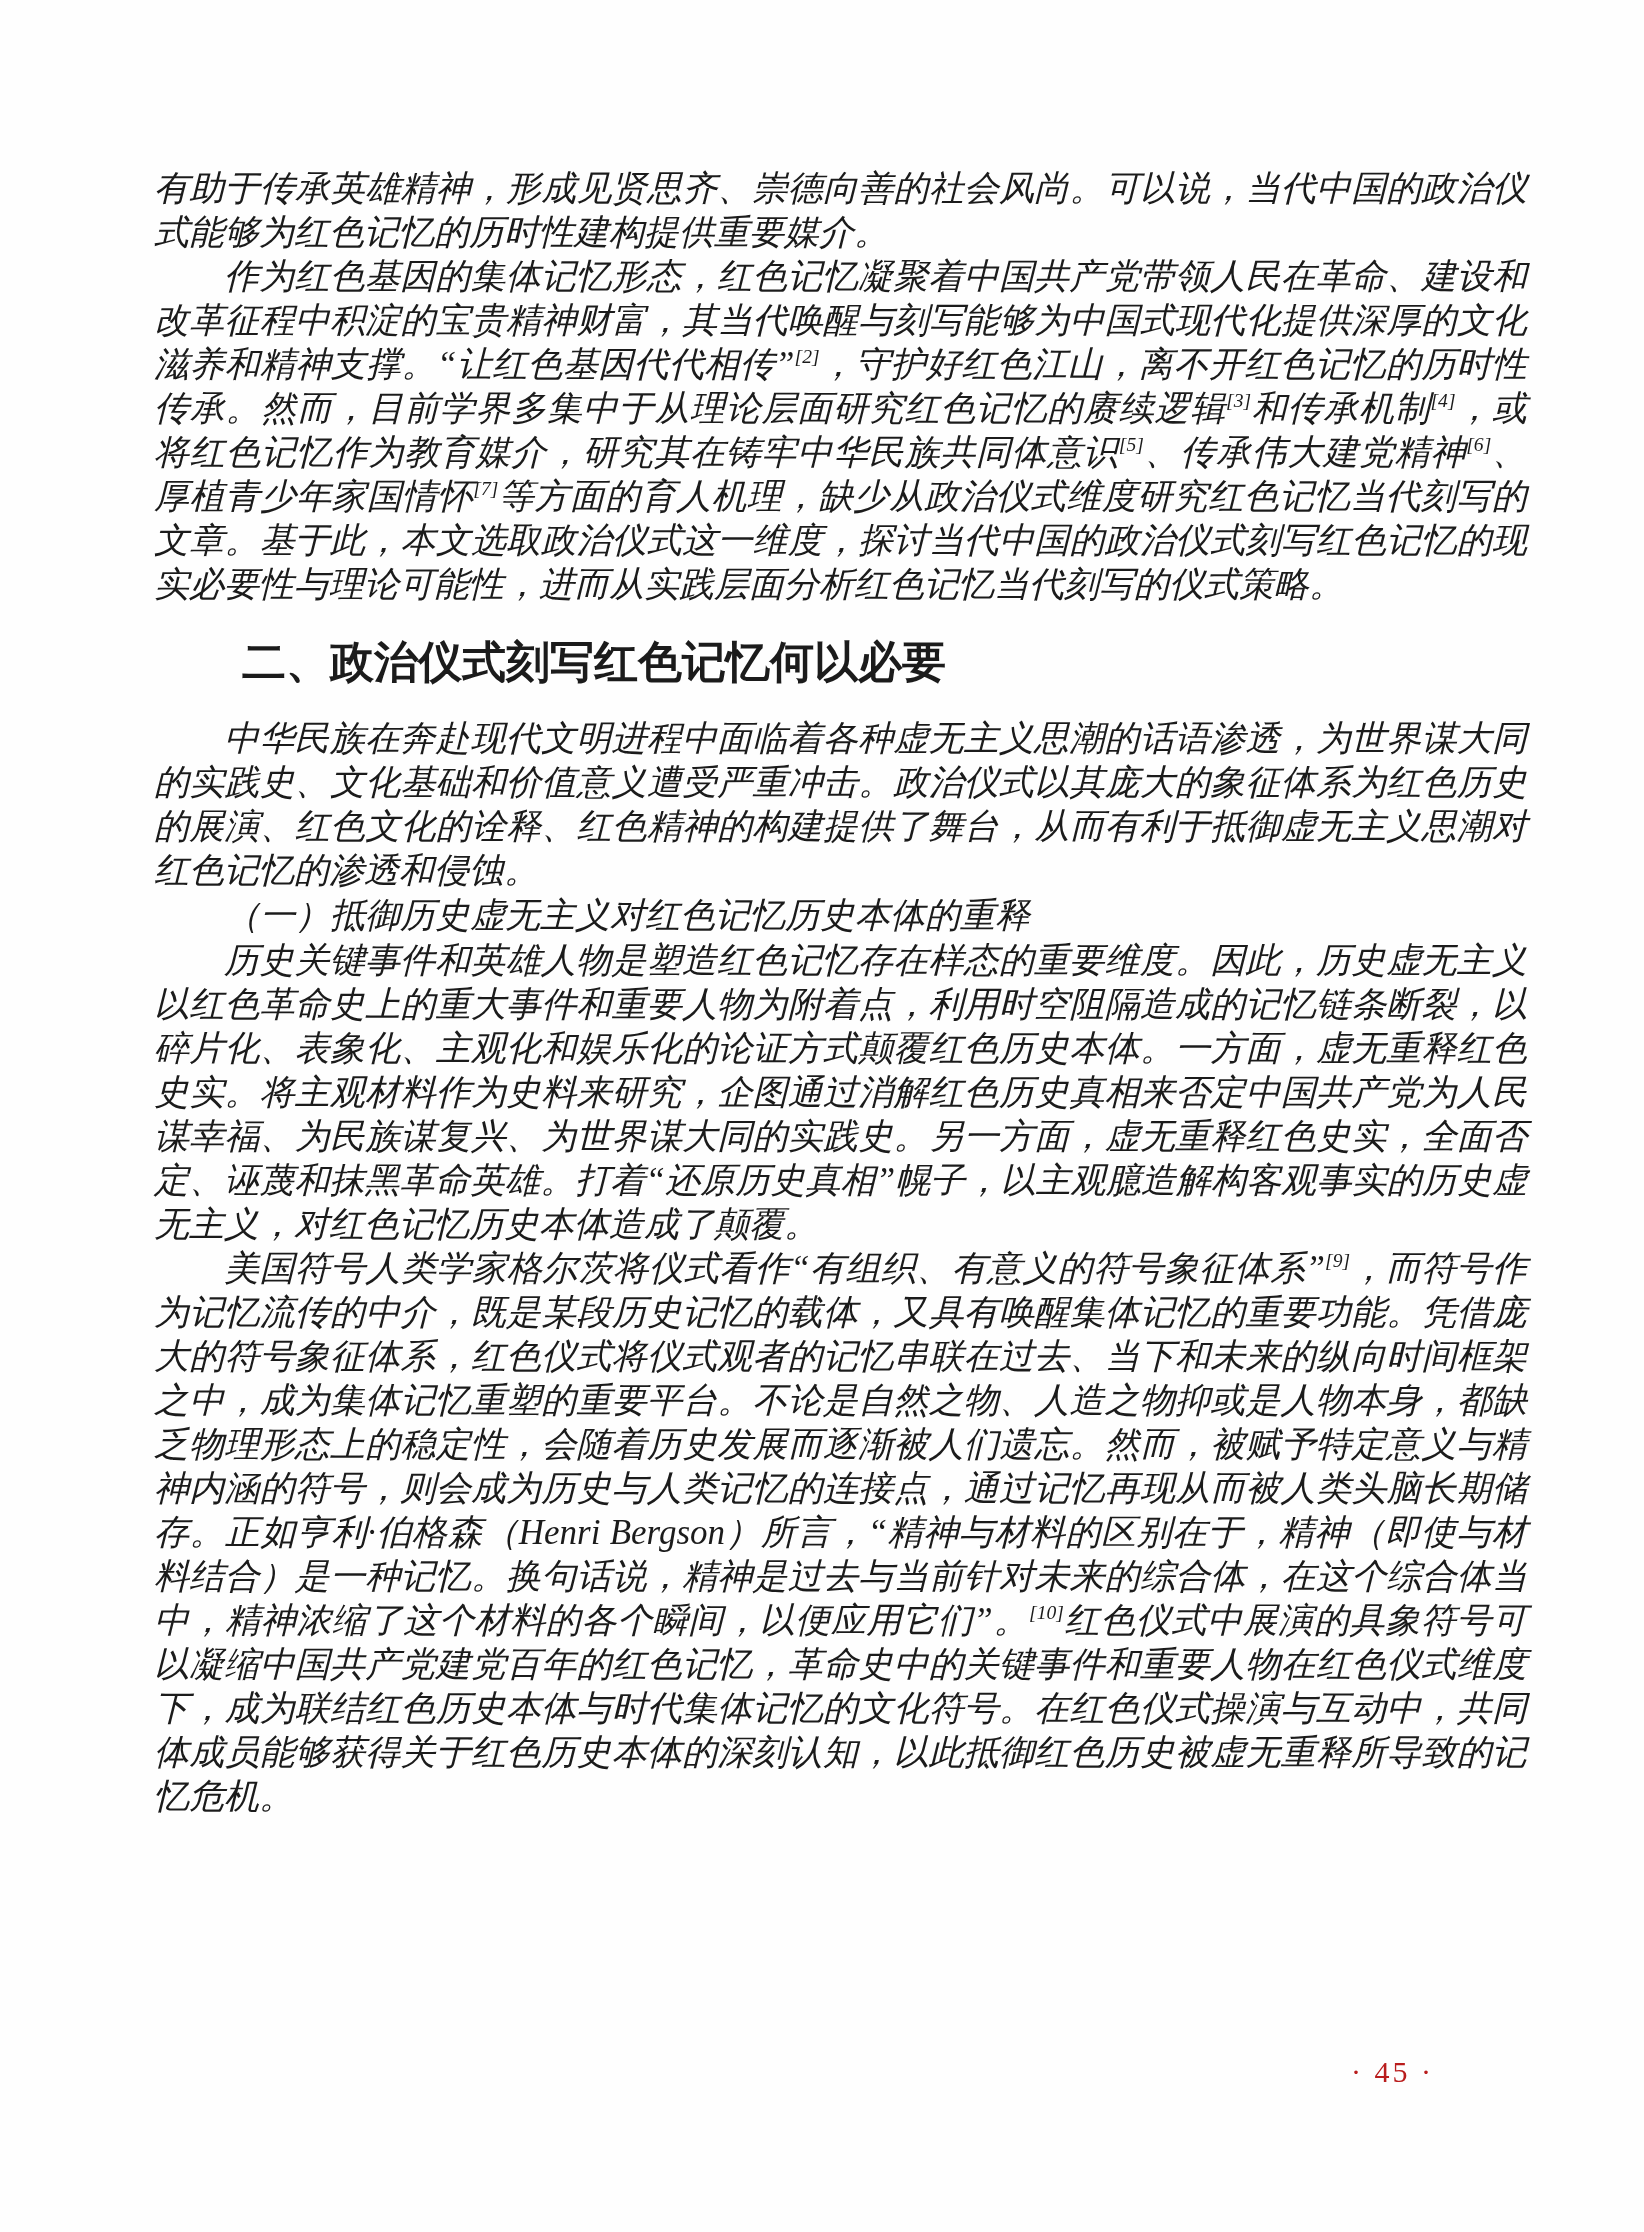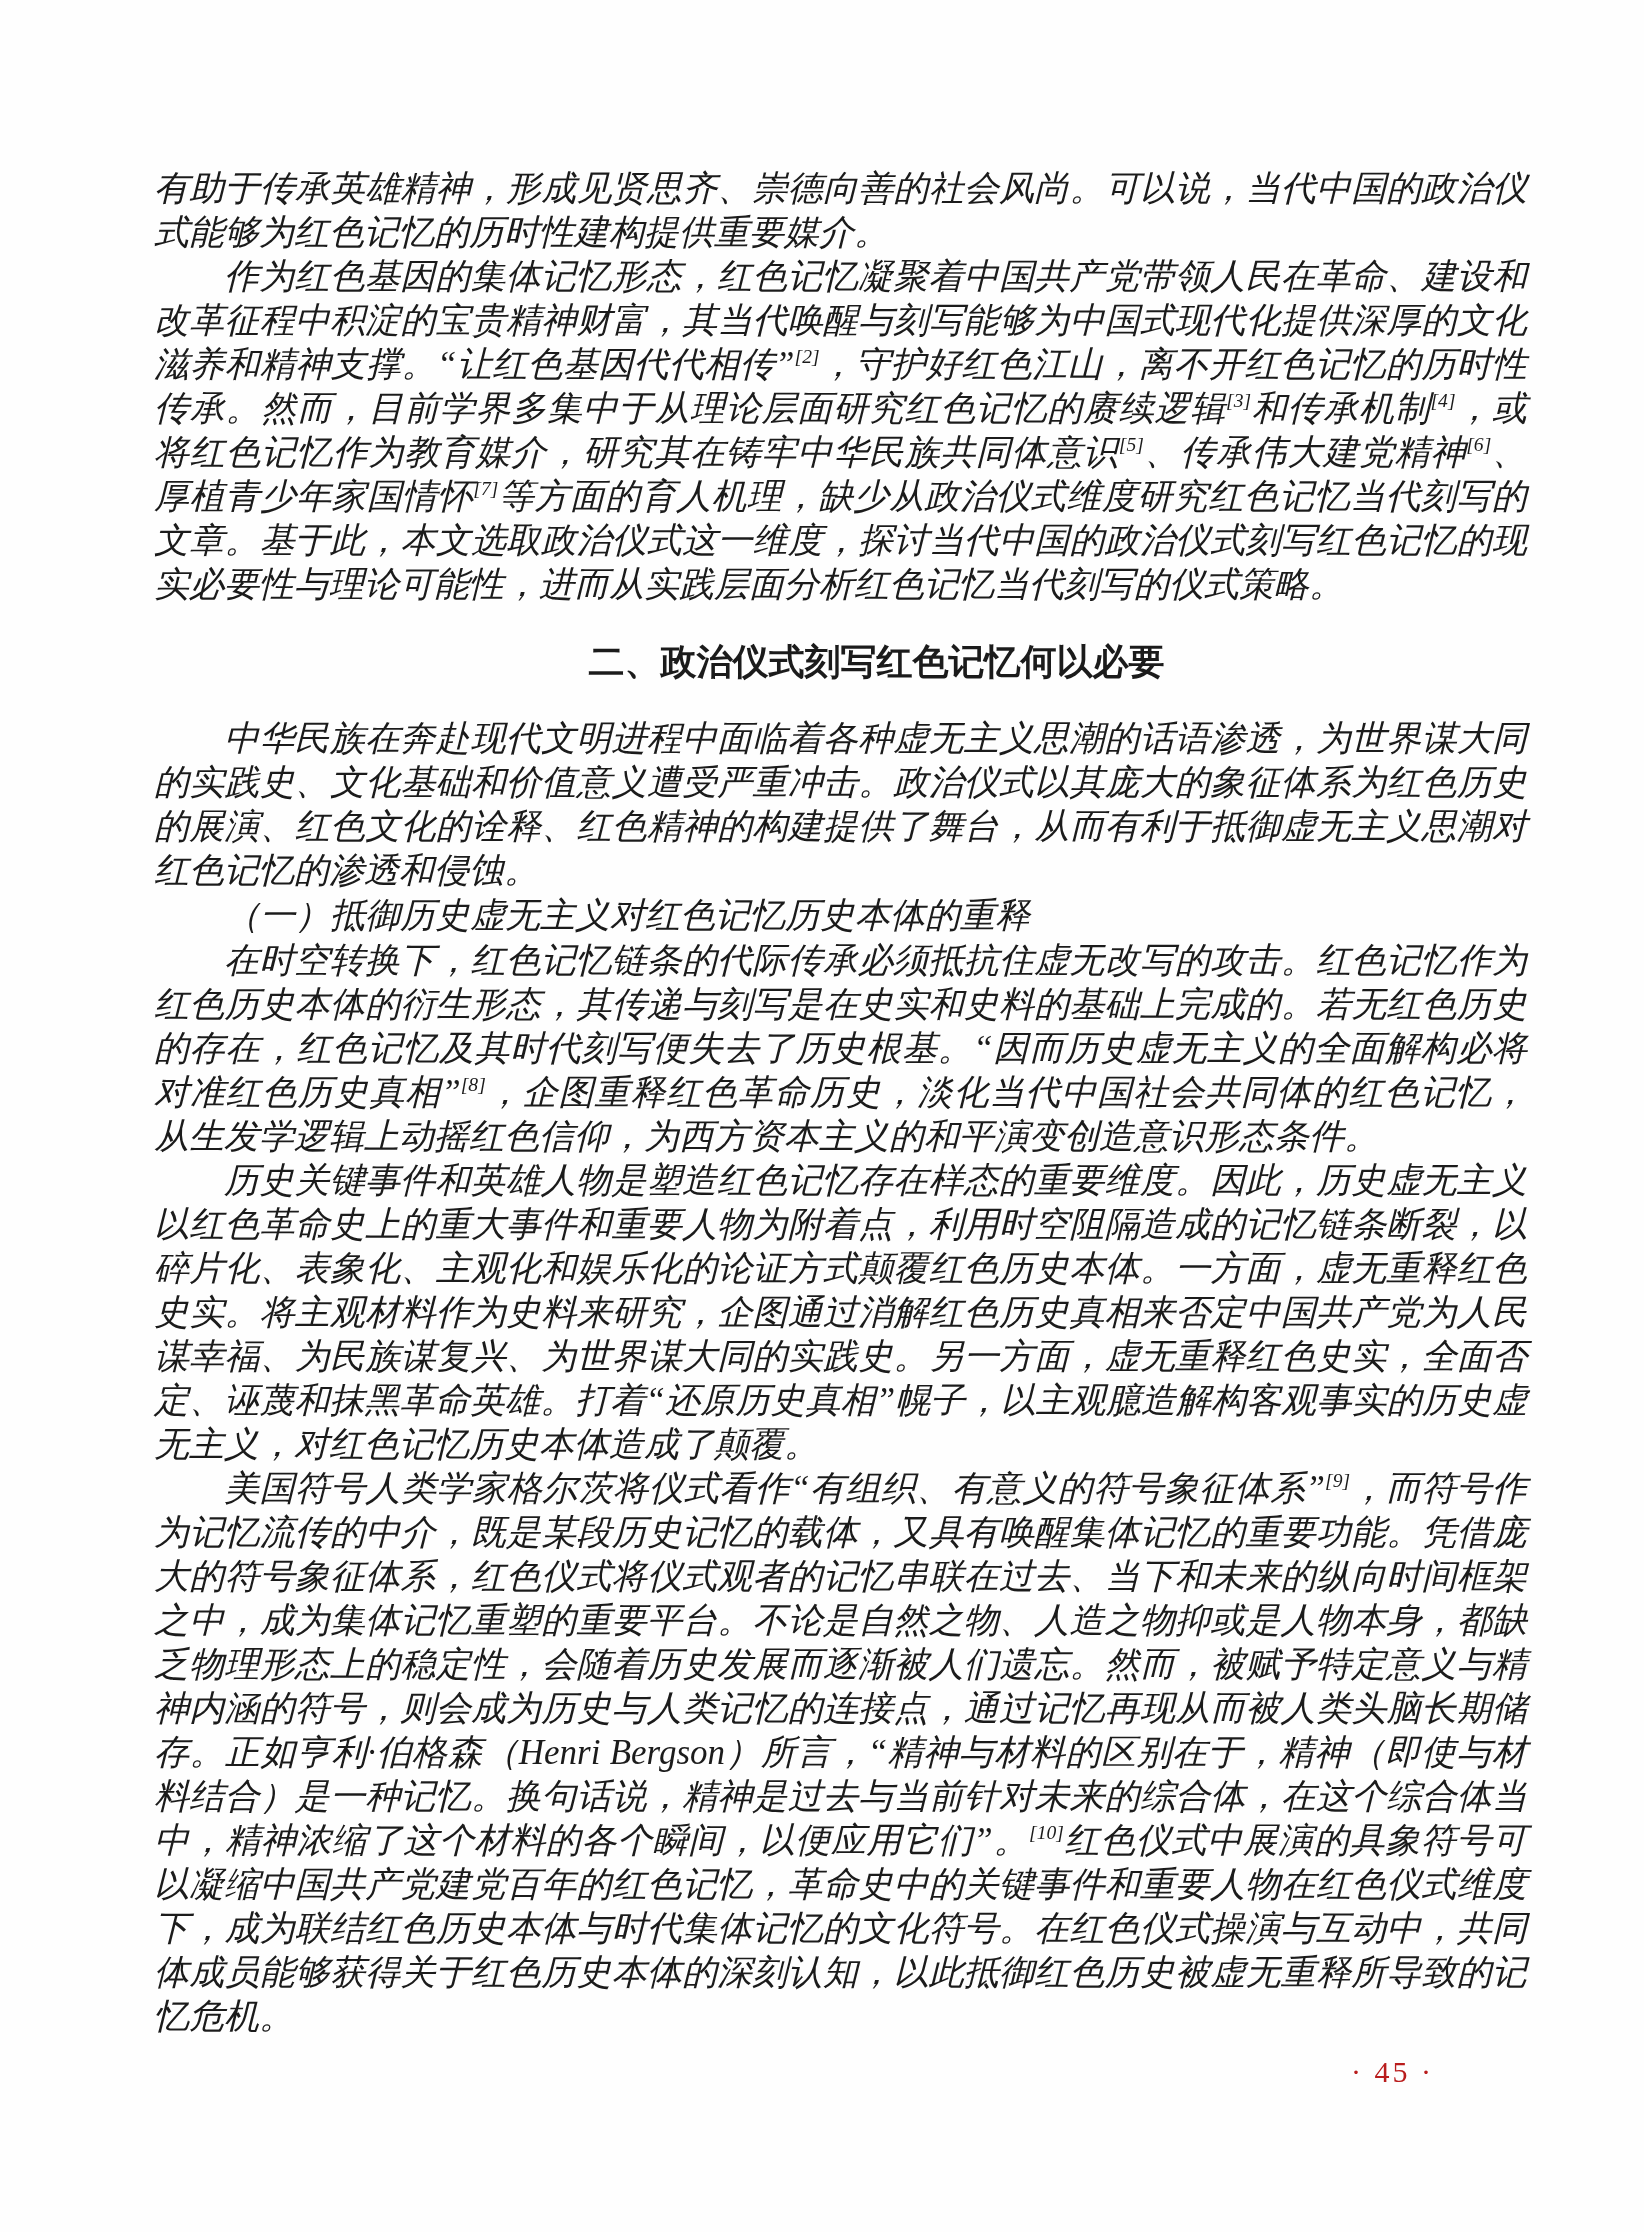--- a/index.html
+++ b/index.html
@@ -30,25 +30,25 @@
     margin: 0;
     text-indent: 2em;
     font-style: italic;
   }
   .no-indent {
     text-indent: 0;
   }
   .section-heading {
     font-family: "Liberation Sans", "DejaVu Sans", sans-serif;
     font-weight: 700;
-    font-size: 36px;
+    font-size: 44px;
     line-height: 44px;
     margin: 33px 0 33px 0;
     text-indent: 2em;
-    text-align: center;
+    text-align: left;
   }
   .subsection-heading {
     margin: 1px;
     text-indent: 2em;
   }
   sup.ref {
     font-size: 0.56em;
     line-height: 0;
     vertical-align: super;
     letter-spacing: 0;
@@ -66,21 +66,20 @@
 </head>
 <body>
 
 <div class="page">
   <main class="article-body">
     <p class="para no-indent">有助于传承英雄精神，形成见贤思齐、崇德向善的社会风尚。可以说，当代中国的政治仪式能够为红色记忆的历时性建构提供重要媒介。</p>
     <p class="para">作为红色基因的集体记忆形态，红色记忆凝聚着中国共产党带领人民在革命、建设和改革征程中积淀的宝贵精神财富，其当代唤醒与刻写能够为中国式现代化提供深厚的文化滋养和精神支撑。“让红色基因代代相传”<sup class="ref">[2]</sup>，守护好红色江山，离不开红色记忆的历时性传承。然而，目前学界多集中于从理论层面研究红色记忆的赓续逻辑<sup class="ref">[3]</sup>和传承机制<sup class="ref">[4]</sup>，或将红色记忆作为教育媒介，研究其在铸牢中华民族共同体意识<sup class="ref">[5]</sup>、传承伟大建党精神<sup class="ref">[6]</sup>、厚植青少年家国情怀<sup class="ref">[7]</sup>等方面的育人机理，缺少从政治仪式维度研究红色记忆当代刻写的文章。基于此，本文选取政治仪式这一维度，探讨当代中国的政治仪式刻写红色记忆的现实必要性与理论可能性，进而从实践层面分析红色记忆当代刻写的仪式策略。</p>
     <h2 class="section-heading">二、政治仪式刻写红色记忆何以必要</h2>
     <p class="para">中华民族在奔赴现代文明进程中面临着各种虚无主义思潮的话语渗透，为世界谋大同的实践史、文化基础和价值意义遭受严重冲击。政治仪式以其庞大的象征体系为红色历史的展演、红色文化的诠释、红色精神的构建提供了舞台，从而有利于抵御虚无主义思潮对红色记忆的渗透和侵蚀。</p>
     <p class="para subsection-heading">（一）抵御历史虚无主义对红色记忆历史本体的重释</p>
-    <p class="para">在时空转换下，红色记忆链条的代际传承必须抵抗住虚无改写的攻击。红色记忆作为红色历史本体的衍生形态，其传递与刻写是在史实和史料的基础上完成的。若无红色历史的存在，红色记忆及其时代刻写便失去了历史根基。“因而历史虚无主义的全面解构必将对准红色历史真相”<sup class="ref">[8]</sup>，企图重释红色革命历史，淡化当代中国社会共同体的红色记忆，从生发学逻辑上动摇红色信仰，为西方资本主义的和平演变创造意识形态条件。</p>
     <p class="para">历史关键事件和英雄人物是塑造红色记忆存在样态的重要维度。因此，历史虚无主义以红色革命史上的重大事件和重要人物为附着点，利用时空阻隔造成的记忆链条断裂，以碎片化、表象化、主观化和娱乐化的论证方式颠覆红色历史本体。一方面，虚无重释红色史实。将主观材料作为史料来研究，企图通过消解红色历史真相来否定中国共产党为人民谋幸福、为民族谋复兴、为世界谋大同的实践史。另一方面，虚无重释红色史实，全面否定、诬蔑和抹黑革命英雄。打着“还原历史真相”幌子，以主观臆造解构客观事实的历史虚无主义，对红色记忆历史本体造成了颠覆。</p>
     <p class="para">美国符号人类学家格尔茨将仪式看作“有组织、有意义的符号象征体系”<sup class="ref">[9]</sup>，而符号作为记忆流传的中介，既是某段历史记忆的载体，又具有唤醒集体记忆的重要功能。凭借庞大的符号象征体系，红色仪式将仪式观者的记忆串联在过去、当下和未来的纵向时间框架之中，成为集体记忆重塑的重要平台。不论是自然之物、人造之物抑或是人物本身，都缺乏物理形态上的稳定性，会随着历史发展而逐渐被人们遗忘。然而，被赋予特定意义与精神内涵的符号，则会成为历史与人类记忆的连接点，通过记忆再现从而被人类头脑长期储存。正如亨利·伯格森（Henri Bergson）所言，“精神与材料的区别在于，精神（即使与材料结合）是一种记忆。换句话说，精神是过去与当前针对未来的综合体，在这个综合体当中，精神浓缩了这个材料的各个瞬间，以便应用它们”。<sup class="ref">[10]</sup>红色仪式中展演的具象符号可以凝缩中国共产党建党百年的红色记忆，革命史中的关键事件和重要人物在红色仪式维度下，成为联结红色历史本体与时代集体记忆的文化符号。在红色仪式操演与互动中，共同体成员能够获得关于红色历史本体的深刻认知，以此抵御红色历史被虚无重释所导致的记忆危机。</p>
   </main>
 
   <div class="page-footer">
     <span>· 45 ·</span>
   </div>
 </div>
 
 

